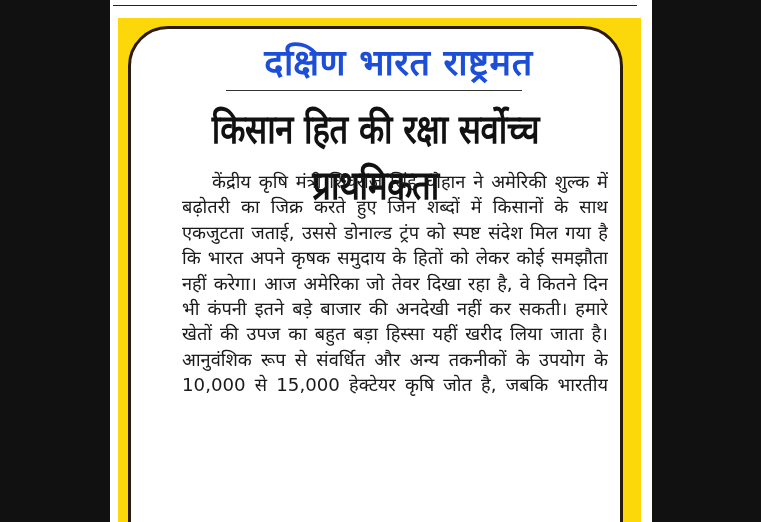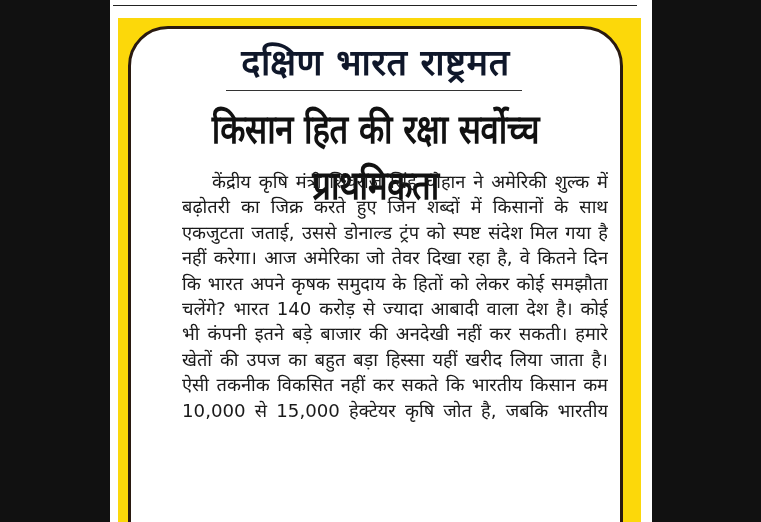--- a/index.html
+++ b/index.html
@@ -48,22 +48,23 @@
   .masthead {
     position: absolute;
     left: 0;
     top: 12px;
     width: 100%;
     text-align: center;
     font-family: "DejaVu Sans", sans-serif;
     font-weight: bold;
     font-size: 36px;
     line-height: 44px;
-    color: #0f172a;
+    color: #1d4ed8;
     letter-spacing: 0.5px;
+    padding-left: 23px;
   }
   .masthead-rule {
     position: absolute;
     left: 95px;
     top: 61px;
     width: 296px;
     height: 1px;
     background: #333333;
   }
   .headline {
@@ -111,22 +112,21 @@
   <div class="top-rule"></div>
   <div class="yellow-band"></div>
   <div class="editorial-box">
     <div class="masthead">दक्षिण भारत राष्ट्रमत</div>
     <div class="masthead-rule"></div>
     <div class="headline">किसान हित की रक्षा सर्वोच्च प्राथमिकता</div>
     <div class="body-text">
       <span class="body-line first">केंद्रीय कृषि मंत्री शिवराज सिंह चौहान ने अमेरिकी शुल्क में</span>
       <span class="body-line">बढ़ोतरी का जिक्र करते हुए जिन शब्दों में किसानों के साथ</span>
       <span class="body-line">एकजुटता जताई, उससे डोनाल्ड ट्रंप को स्पष्ट संदेश मिल गया है</span>
+      <span class="body-line">कि भारत अपने कृषक समुदाय के हितों को लेकर कोई समझौता</span>
       <span class="body-line">नहीं करेगा। आज अमेरिका जो तेवर दिखा रहा है, वे कितने दिन</span>
-      <span class="body-line">कि भारत अपने कृषक समुदाय के हितों को लेकर कोई समझौता</span>
-      <span class="body-line">चलेंगे? भारत 140 करोड़ से ज्यादा आबादी वाला देश है। कोई</span>
       <span class="body-line">भी कंपनी इतने बड़े बाजार की अनदेखी नहीं कर सकती। हमारे</span>
       <span class="body-line">खेतों की उपज का बहुत बड़ा हिस्सा यहीं खरीद लिया जाता है।</span>
-      <span class="body-line">ऐसी तकनीक विकसित नहीं कर सकते कि भारतीय किसान कम</span>
+      <span class="body-line">आनुवंशिक रूप से संवर्धित और अन्य तकनीकों के उपयोग के</span>
       <span class="body-line">10,000 से 15,000 हेक्टेयर कृषि जोत है, जबकि भारतीय</span>
     </div>
   </div>
 </div>
 
 </body></html>

